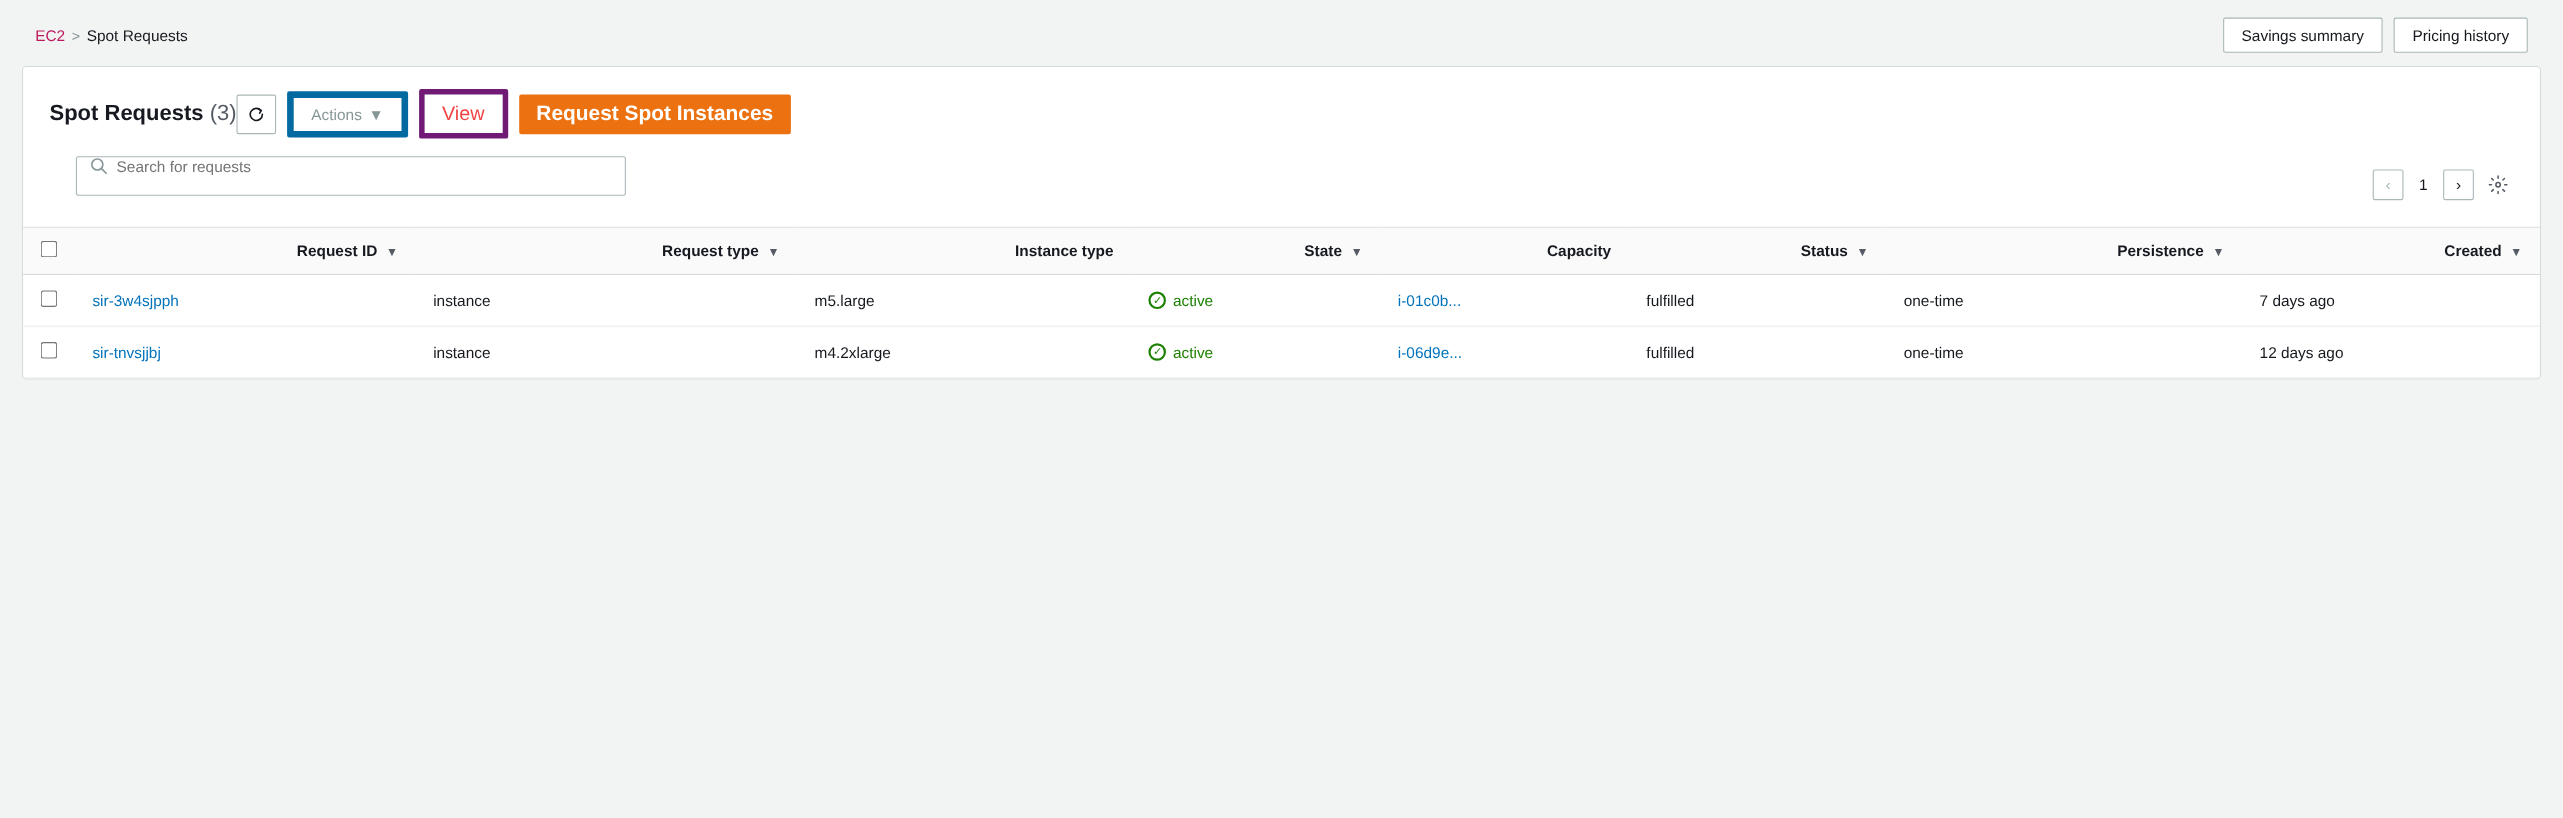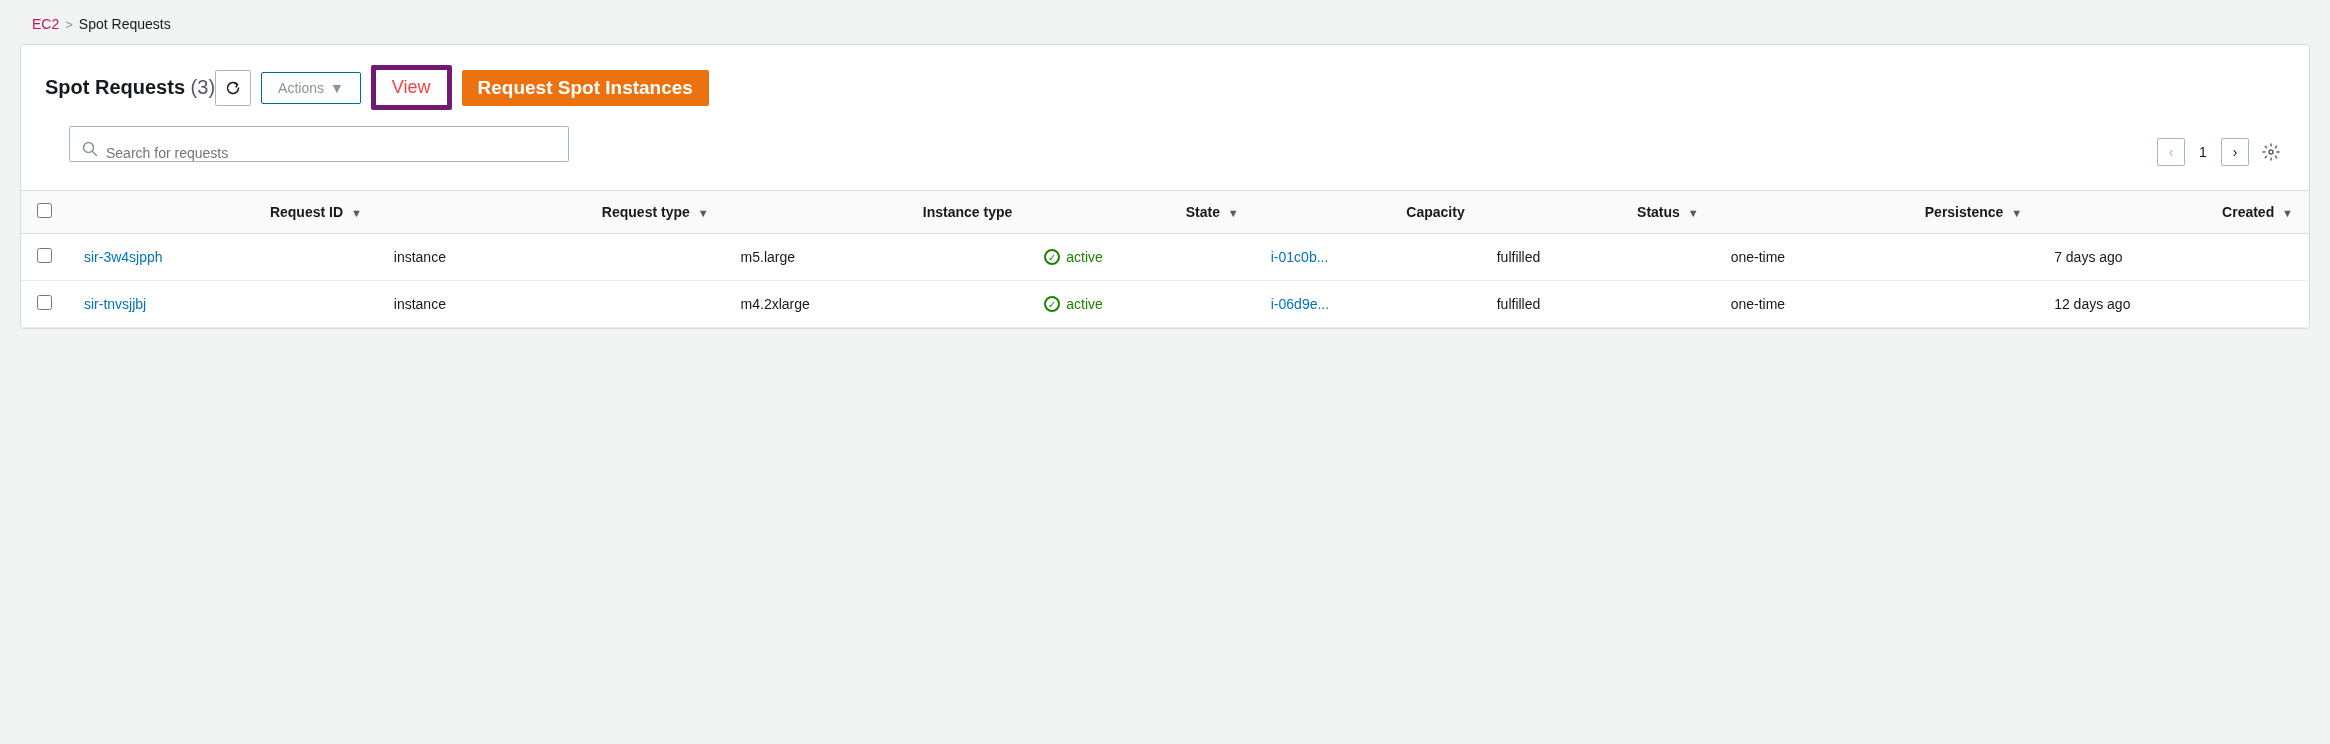--- a/index.html
+++ b/index.html
@@ -83,21 +83,21 @@
       border-radius: 2px;
       cursor: pointer;
       display: flex;
       align-items: center;
       justify-content: center;
       font-size: 16px;
       color: #16191f;
     }
     .btn-actions {
       padding: 7px 16px;
-      border: 1px solid #0369a1;
+      border: 6px solid #0369a1;
       background: #fff;
       border-radius: 2px;
       cursor: pointer;
       font-size: 14px;
       color: #879596;
       display: flex;
       align-items: center;
       gap: 6px;
     }
     .btn-view {
@@ -116,21 +116,21 @@
       border-radius: 2px;
       cursor: pointer;
       font-size: 19px;
       color: #fff;
       font-weight: 700;
     }
 
     .search-bar {
       margin: 0 8px 16px 24px;
       display: flex;
-      align-items: flex-end;
+      align-items: flex-start;
       border: 1px solid #aab7b8;
       border-radius: 2px;
       background: #fff;
       padding: 0 12px;
       width: 500px;
       height: 36px;
     }
     .search-icon {
       color: #879596;
       margin-right: 8px;
@@ -261,20 +261,24 @@
   </style>
 </head>
 <body>
 
 <div class="top-bar">
   <nav class="breadcrumb">
     <a class="breadcrumb-link">EC2</a>
     <span class="breadcrumb-sep">&gt;</span>
     <span class="breadcrumb-current">Spot Requests</span>
   </nav>
+  <div class="top-actions">
+    <button class="btn-outline">Savings summary</button>
+    <button class="btn-outline">Pricing history</button>
+  </div>
 </div>
 
 <div class="main-card">
 
   <div class="card-header">
     <div>
       <span class="card-title">
         <span>Spot Requests</span>
         <span class="card-count">(3)</span>
       </span>

